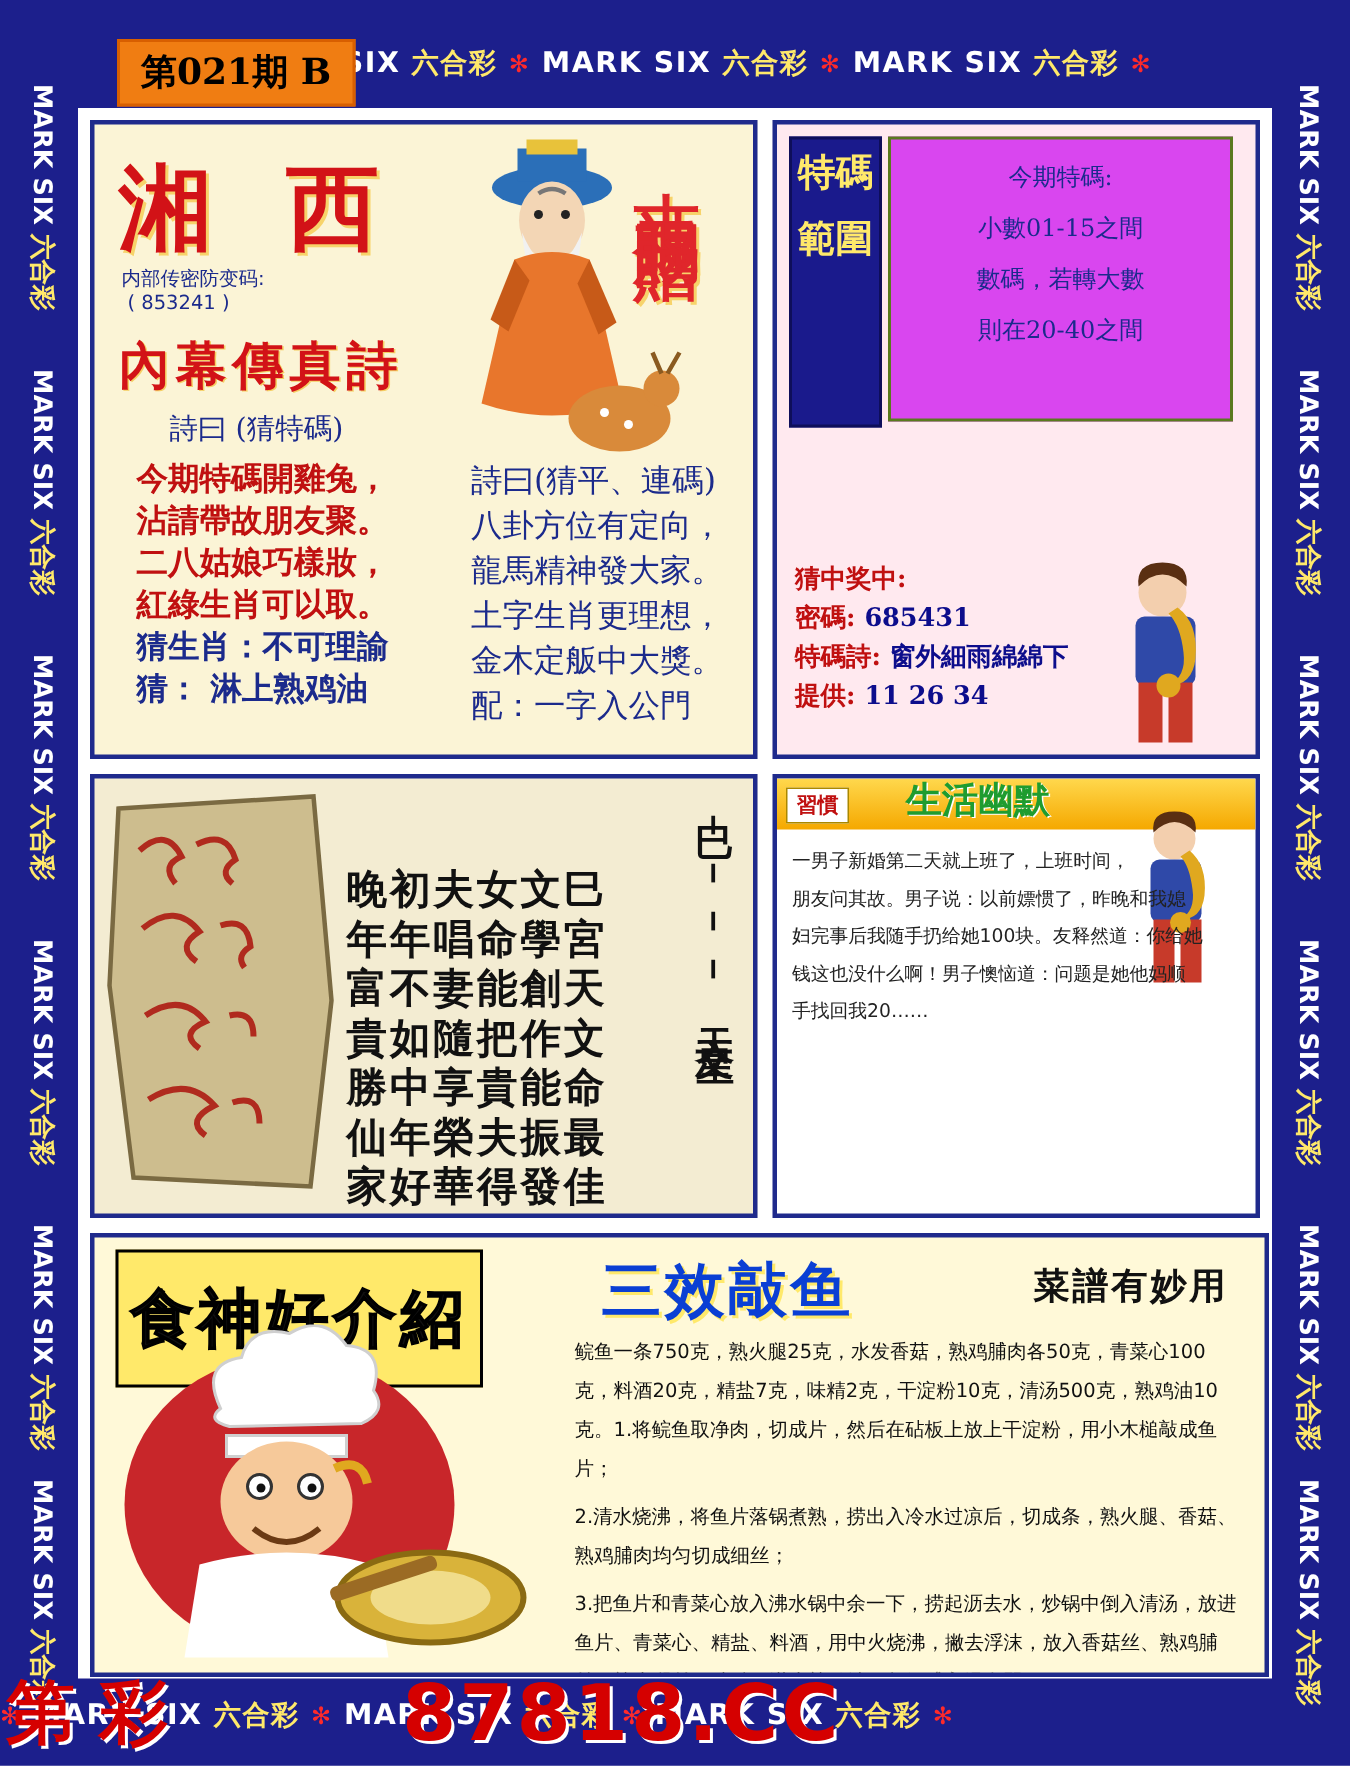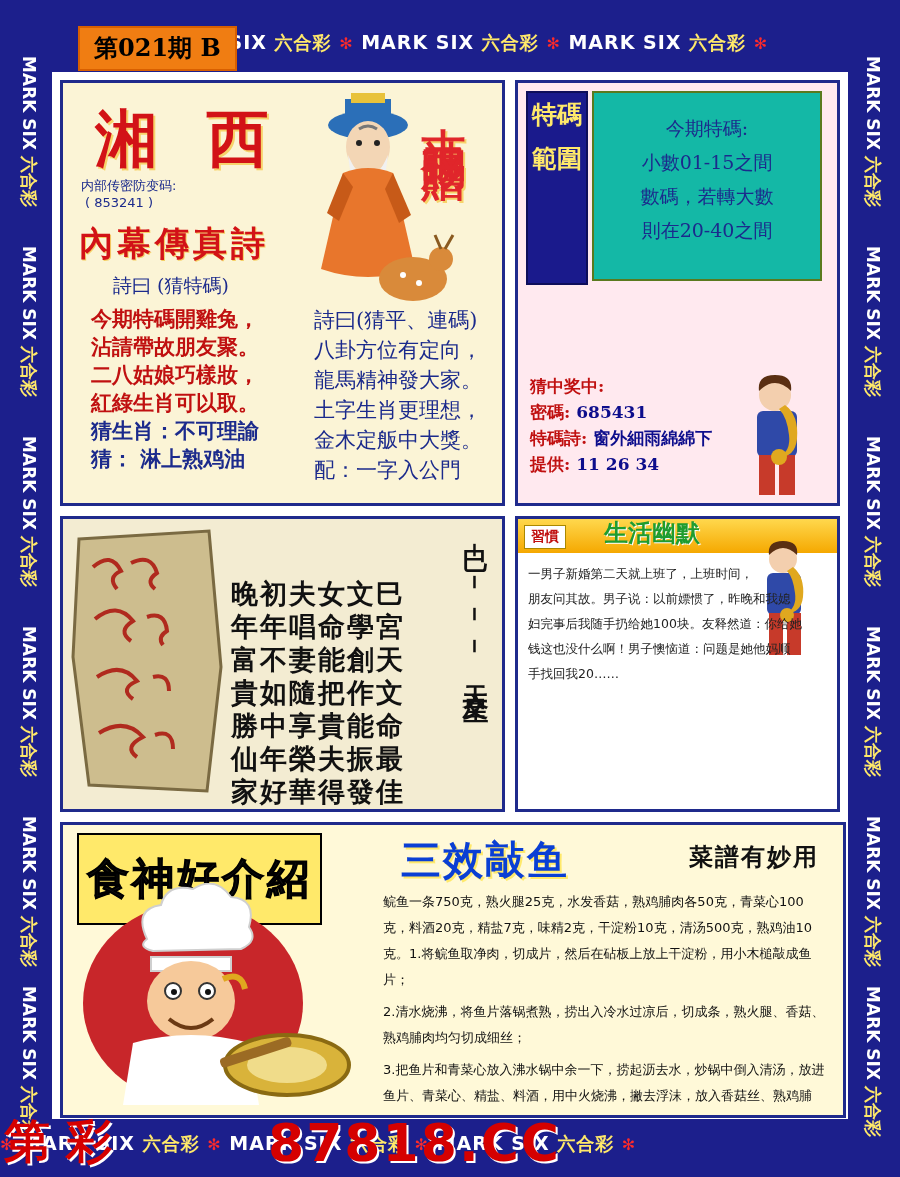--- a/index.html
+++ b/index.html
@@ -63,21 +63,21 @@
   }
   
   .top-row{display:flex;gap:10px;}
   .panel-left{
     width:446px;height:420px;
     background:#fbf4d6;
     border:3px solid #1f2a8c;
     position:relative;overflow:hidden;
   }
   .xiangxi{
-    position:absolute;left:32px;top:14px;
+    position:absolute;left:16px;top:14px;
     font-size:62px;font-weight:bold;color:#d21217;
     font-family:"DejaVu Serif","Liberation Serif",serif;
     letter-spacing:14px;
     text-shadow:2px 2px 0 #f7d36a;
   }
   .secret{
     position:absolute;left:18px;top:94px;font-size:13px;color:#1b2a8c;
   }
   .secret2{position:absolute;left:22px;top:112px;font-size:13px;color:#1b2a8c;}
   .neimu{
@@ -107,23 +107,23 @@
     position:relative;
   }
   .tema-box{
     position:absolute;left:8px;top:8px;width:58px;height:190px;
     background:#1a1a8c;color:#ffe96a;border:2px solid #0e0e5a;
     font-size:25px;font-weight:bold;text-align:center;line-height:44px;
     font-family:"DejaVu Serif",serif;
   }
   .tema-text{
     position:absolute;left:74px;top:8px;width:230px;height:190px;
-    background:#14b8a6;border:2px solid #5a7a1e;
-    color:#1b2a8c;font-size:19px;line-height:34px;text-align:center;
-    font-family:"DejaVu Serif",serif;padding-top:18px;box-sizing:border-box;
+    background:#d946ef;border:2px solid #5a7a1e;
+    color:#1b2a8c;font-size:16px;line-height:34px;text-align:center;
+    font-family:"DejaVu Serif",serif;padding-top:8px;box-sizing:border-box;
   }
   .dx-box{
     position:absolute;left:8px;top:206px;width:300px;height:74px;
     background:#fff6b0;border:2px solid #1f2a8c;
     color:#0d0d8c;font-size:22px;font-weight:bold;line-height:36px;
     text-align:center;font-family:"DejaVu Serif",serif;
   }
   .guess{
     position:absolute;left:12px;top:290px;color:#c01010;
     font-size:17px;line-height:26px;font-family:"DejaVu Serif",serif;font-weight:bold;

